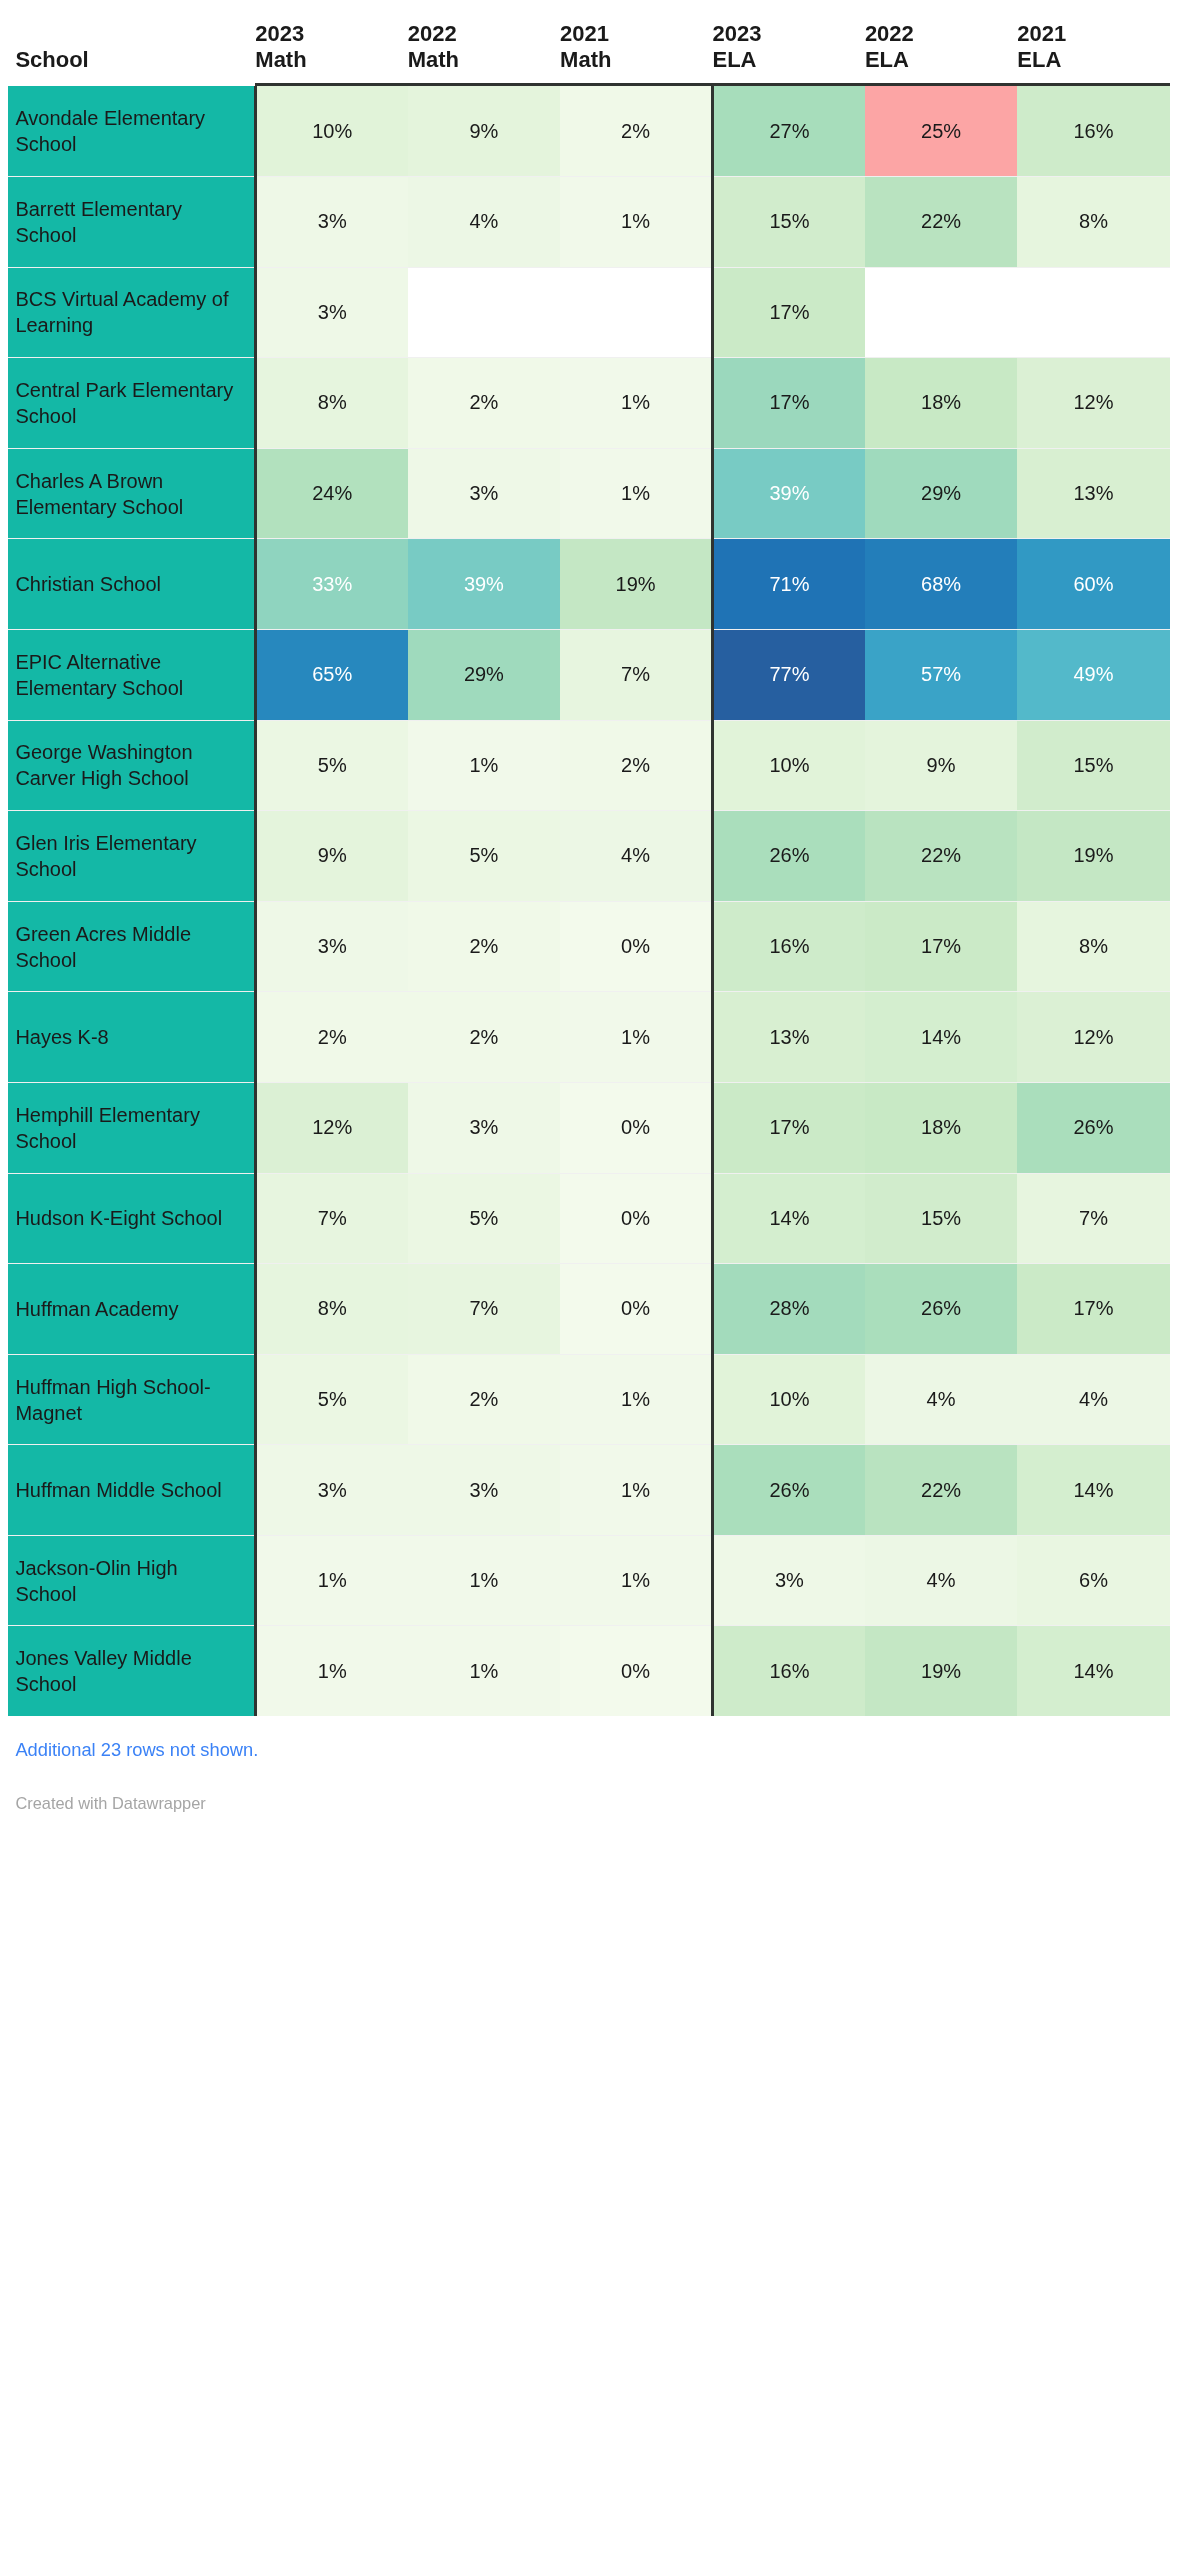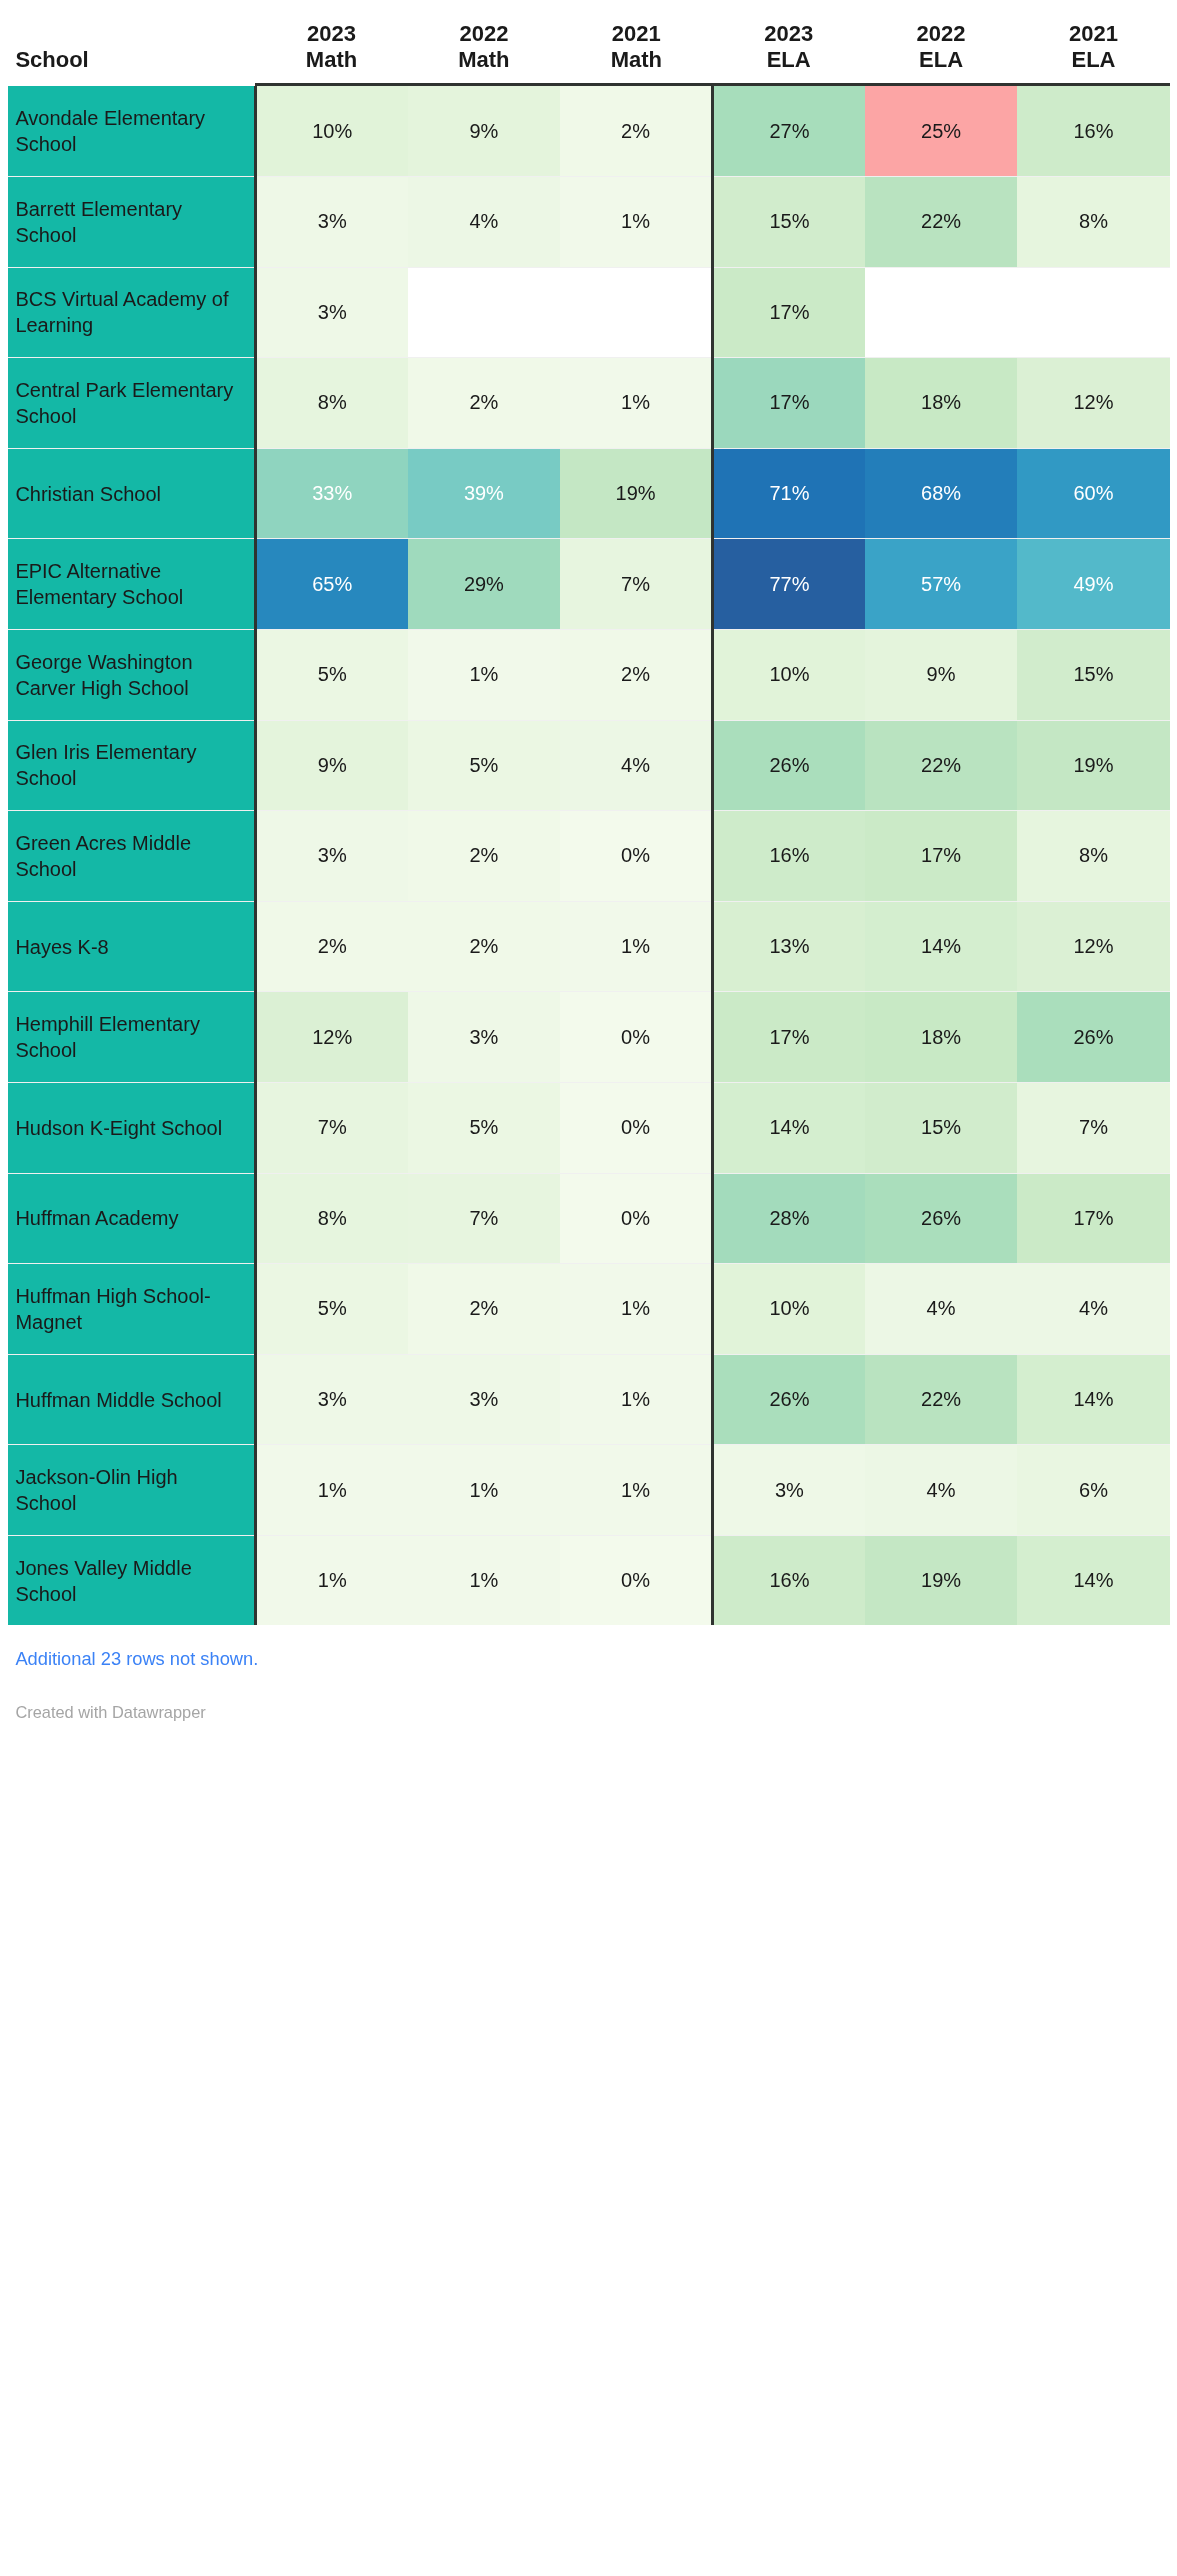--- a/index.html
+++ b/index.html
@@ -36,21 +36,21 @@
     line-height: 1.18;
     color: #1a1a1a;
     background: #ffffff;
   }
   thead th.h-school {
     text-align: left;
     padding-left: 7.7px;
     padding-top: 13px;
   }
   thead th.h-val {
-    text-align: center;
+    text-align: left;
     padding-top: 21px;
   }
   thead th .yr { display: block; }
   thead th .sub { display: block; }
 
   thead tr.rule th {
     padding: 0;
     height: 3.9px;
     background: #ffffff;
   }
@@ -181,20 +181,29 @@
         <tr>
           <td class="school">Central Park Elementary School</td>
           <td class="val" style="background: rgb(230, 245, 222);">8%</td>
           <td class="val" style="background: rgb(240, 249, 232);">2%</td>
           <td class="val" style="background: rgb(241, 249, 234);">1%</td>
           <td class="val sep-left" style="background: rgb(155, 216, 189);">17%</td>
           <td class="val" style="background: rgb(200, 233, 197);">18%</td>
           <td class="val" style="background: rgb(219, 240, 212);">12%</td>
         </tr>
         <tr>
+          <td class="school">Charles A Brown Elementary School</td>
+          <td class="val" style="background: rgb(178, 225, 190);">24%</td>
+          <td class="val" style="background: rgb(238, 248, 231);">3%</td>
+          <td class="val" style="background: rgb(241, 249, 234);">1%</td>
+          <td class="val sep-left light-text" style="background: rgb(120, 203, 196);">39%</td>
+          <td class="val" style="background: rgb(159, 218, 189);">29%</td>
+          <td class="val" style="background: rgb(216, 239, 209);">13%</td>
+        </tr>
+        <tr>
           <td class="school">Christian School</td>
           <td class="val light-text" style="background: rgb(143, 212, 191);">33%</td>
           <td class="val light-text" style="background: rgb(120, 203, 196);">39%</td>
           <td class="val" style="background: rgb(196, 231, 196);">19%</td>
           <td class="val sep-left light-text" style="background: rgb(31, 115, 181);">71%</td>
           <td class="val light-text" style="background: rgb(35, 126, 186);">68%</td>
           <td class="val light-text" style="background: rgb(49, 153, 196);">60%</td>
         </tr>
         <tr>
           <td class="school">EPIC Alternative Elementary School</td>

